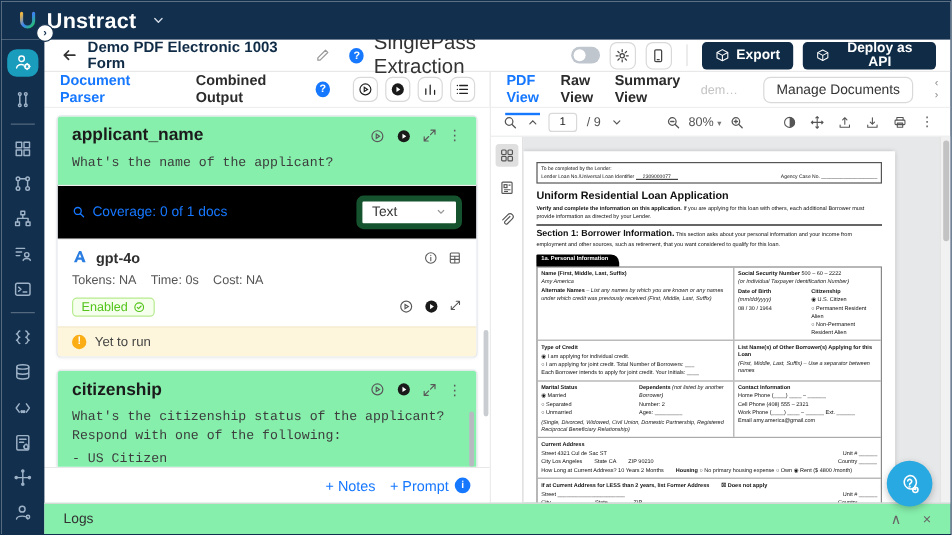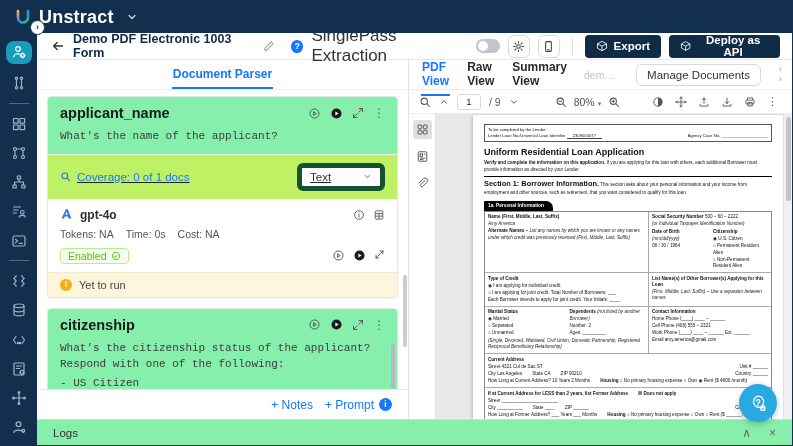--- a/index.html
+++ b/index.html
@@ -46,38 +46,38 @@
   .navy-btn{height:23px;background:#0f2b46;color:#fff;border-radius:4px;border:none;display:flex;
             align-items:center;gap:6px;padding:0 11px;font-size:11.5px;font-weight:600;cursor:pointer;
             font-family:"Liberation Sans",sans-serif;}
 
   
   .main{position:absolute;left:36px;top:59px;right:0;bottom:26px;display:flex;z-index:5;}
 
   
   .lpanel{width:372px;min-width:372px;background:#fff;border-right:1px solid #e3e3e3;
           display:flex;flex-direction:column;position:relative;}
-  .ltabs{height:30px;display:flex;align-items:center;gap:18px;padding:0 12px;border-bottom:1px solid #efefef;flex-direction:column;}
+  .ltabs{height:30px;display:flex;align-items:center;gap:18px;padding:0 12px;border-bottom:1px solid #efefef;}
   .ltab{font-size:12px;font-weight:600;color:#2b2b2b;padding:7px 1px 6px;border-bottom:2px solid transparent;
         display:flex;align-items:center;gap:5px;cursor:pointer;}
   .ltab.on{color:#1677ff;border-bottom-color:#1677ff;}
   .ltab-icons{margin-left:auto;display:flex;gap:6px;}
   .sq-btn{width:21px;height:21px;border:1px solid #d9d9d9;border-radius:6px;background:#fff;
           display:grid;place-items:center;cursor:pointer;color:#222;}
 
   .cards{flex:1;overflow:hidden;padding:6px 10px 0;position:relative;background:#fff;}
   .card{border:1px solid #e2e5e9;border-radius:4px;margin-bottom:10px;overflow:hidden;
         box-shadow:0 1px 2px rgba(0,0,0,.05);position:relative;}
   .chead{background:#86efac;padding:8px 12px 9px;position:relative;}
   .chead-row{display:flex;align-items:center;}
   .cname{font-size:14.5px;font-weight:700;color:#1b1b1b;}
   .cicons{margin-left:auto;display:flex;gap:9px;align-items:center;color:#595959;}
   .cicons .ic{cursor:pointer;}
   .q{font-size:11px;color:#3c3c3c;line-height:1.5;margin-top:7px;font-family:Liberation Mono, monospace;}
-  .cov-row{display:flex;align-items:center;gap:6px;padding:8px 12px;background:#bef264;border-top:1px solid #ededed;text-decoration:underline;}
+  .cov-row{display:flex;align-items:center;gap:6px;padding:8px 12px;background:#000000;border-top:1px solid #ededed;}
   .cov-link{font-size:11.5px;color:#1677ff;cursor:pointer;}
   .sel{margin-left:auto;width:88px;border:5px solid #14532d;border-radius:6px;padding:3px 8px;
        display:flex;align-items:center;justify-content:space-between;font-size:11.5px;color:#333;
        background:#fff;cursor:pointer;}
   .llm{padding:8px 12px 8px;border-top:1px solid #f1f1f1;background:#fff;}
   .llm-row1{display:flex;align-items:center;gap:7px;}
   .llm-name{font-size:12px;font-weight:600;color:#2f2f2f;}
   .llm-right{margin-left:auto;display:flex;gap:8px;color:#595959;}
   .llm-stats{display:flex;gap:12px;font-size:10.5px;color:#555;margin-top:6px;}
   .llm-row3{display:flex;align-items:center;margin-top:8px;}
@@ -110,21 +110,21 @@
   .pdfbar .txt{font-size:10.5px;color:#555;}
   .zoomgrp{display:flex;align-items:center;gap:7px;margin-left:28px;}
   .rgrp{margin-left:auto;display:flex;align-items:center;gap:11px;padding-right:4px;}
   .pdfbar .ic{cursor:pointer;}
 
   .viewer{flex:1;display:flex;overflow:hidden;background:#e7e8ea;position:relative;}
   .strip{width:27px;background:#fff;border-right:1px solid #e2e2e2;display:flex;flex-direction:column;
          align-items:center;gap:8px;padding-top:6px;}
   .strip .sbtn{width:19px;height:19px;display:grid;place-items:center;border-radius:3px;color:#555;cursor:pointer;}
   .strip .sbtn.on{background:#dfdfdf;}
-  .canvas{flex:1;overflow:hidden;display:flex;justify-content:flex-end;padding-top:1px;}
+  .canvas{flex:1;overflow:hidden;display:flex;justify-content:flex-start;padding-top:12px;}
   .vscroll{width:9px;background:#f1f1f1;border-left:1px solid #e0e0e0;position:relative;}
   .vthumb{position:absolute;top:3px;left:2px;width:5px;height:84px;background:#c3c3c3;border-radius:3px;}
 
   
   .page{width:310px;background:#fff;box-shadow:0 1px 4px rgba(0,0,0,.3);padding:9px 11px 20px;
         font-size:4.6px;line-height:1.4;color:#111;}
   .lbox{border:1px solid #555;padding:2px 3px;display:flex;justify-content:space-between;
         font-size:4.2px;margin-bottom:4px;}
   .uline{border-bottom:0.8px solid #444;padding:0 6px;}
   .ptitle{font-size:9px;font-weight:700;margin:3px 0 2px;}

